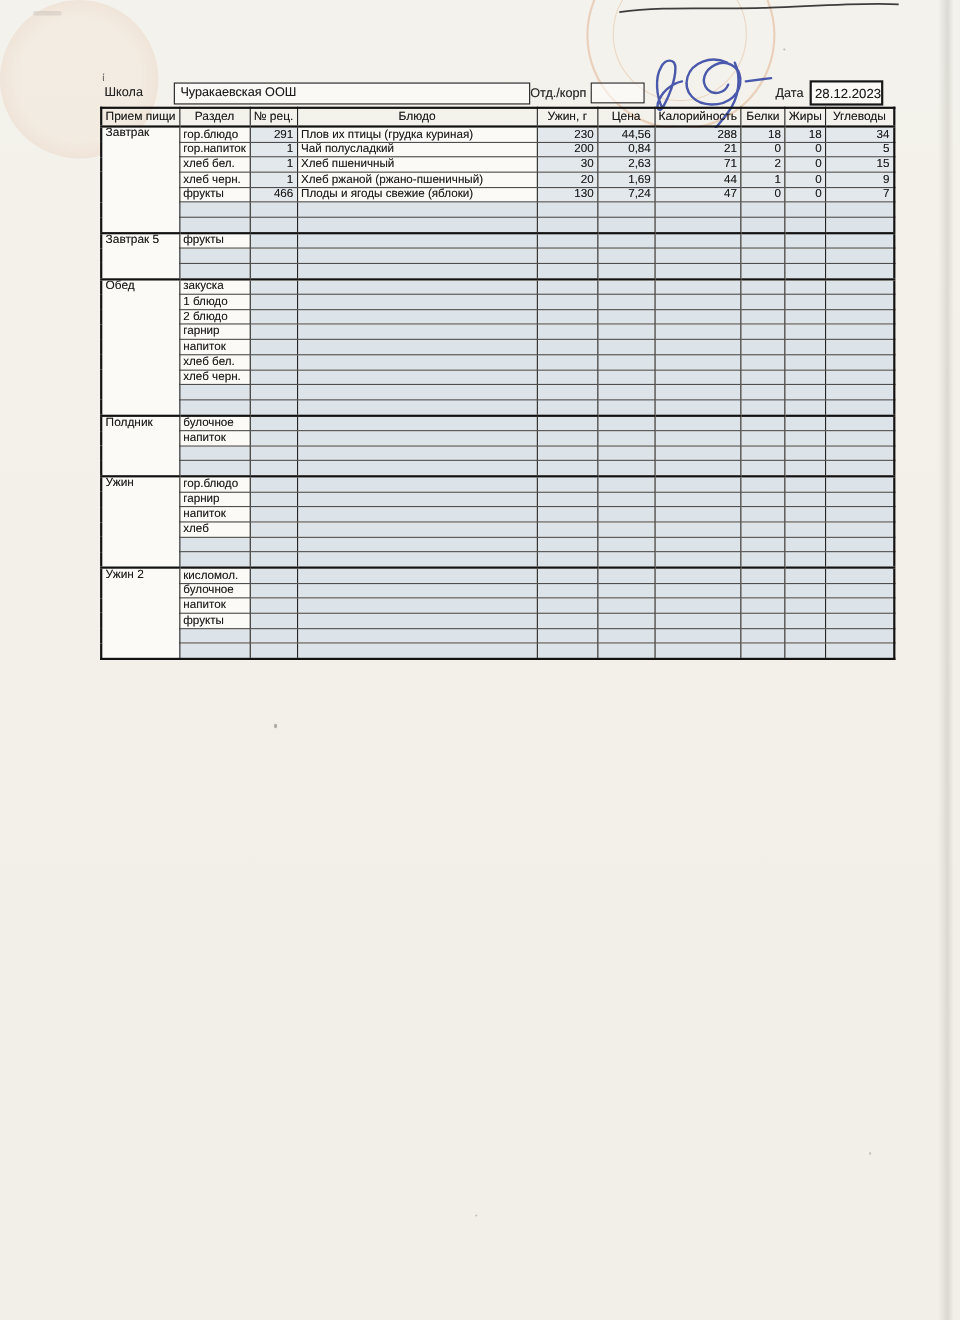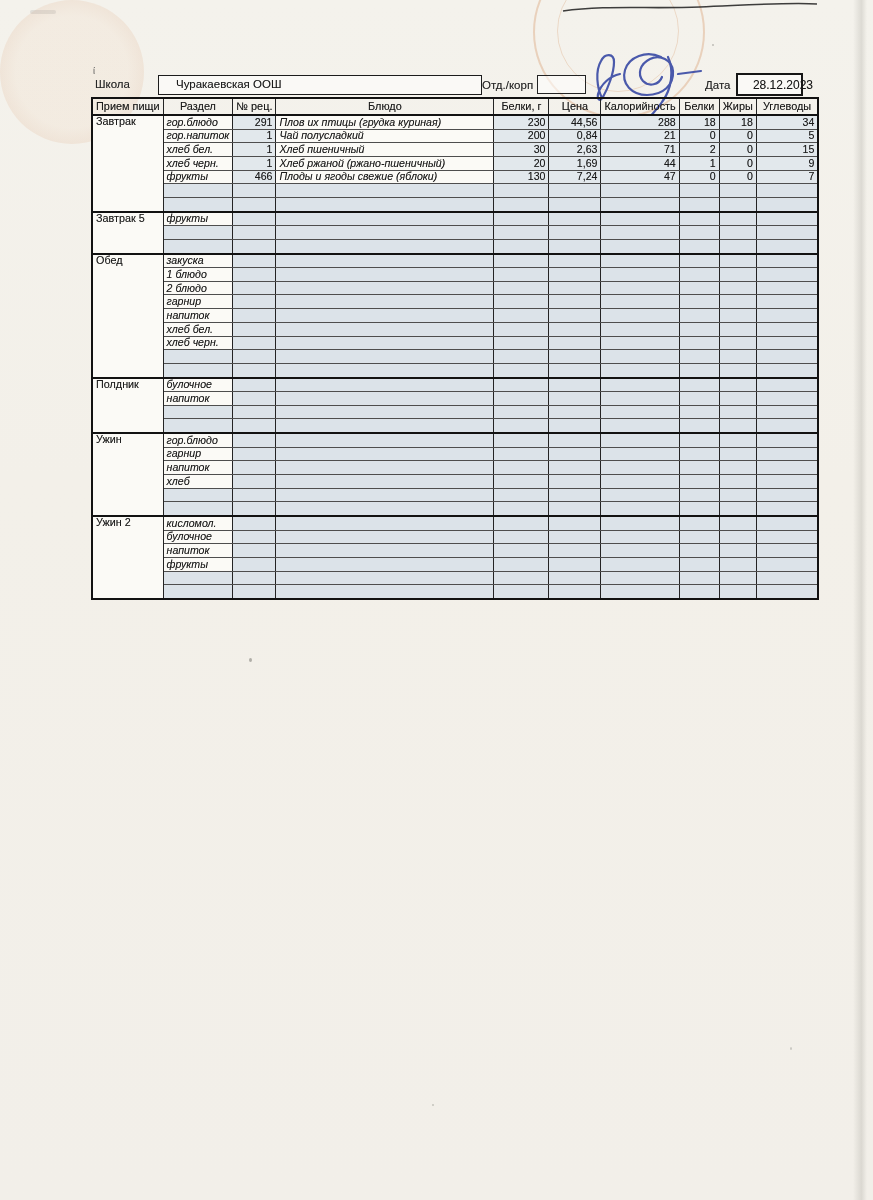--- a/index.html
+++ b/index.html
@@ -20,36 +20,36 @@
   .stamp-outer{left:533px;top:-54px;width:168px;height:168px;border:2.5px solid rgba(216,154,110,.38);}
   .stamp-inner{left:557px;top:-30px;width:120px;height:120px;border:1.8px solid rgba(216,154,110,.30);}
   .stamp-blush{left:545px;top:-42px;width:144px;height:144px;border-radius:50%;
     background:radial-gradient(circle,rgba(236,190,150,.12) 55%,rgba(216,154,110,.16) 72%,rgba(216,154,110,0) 78%);}
   
   .flabel{position:absolute;font-size:11.5px;color:#262626;text-shadow:0 0 .4px rgba(0,0,0,.35);}
   .fbox{position:absolute;background:rgba(255,255,255,.55);}
   .box-school{left:158px;top:75px;width:322px;height:18px;border:1.6px solid #1c1c1c;}
   .box-dept{left:537px;top:75px;width:47px;height:17px;border:1.5px solid #232323;}
   .box-date{left:736px;top:73px;width:63px;height:19px;border:2px solid #161616;}
-  .fval{position:absolute;left:5px;top:2px;font-size:11.5px;white-space:nowrap;text-shadow:0 0 .4px rgba(0,0,0,.35);margin-left:12px;}
+  .fval{position:absolute;left:5px;top:2px;font-size:11.5px;white-space:nowrap;text-shadow:0 0 .4px rgba(0,0,0,.35);}
   .box-date .fval{left:0;width:100%;text-align:right;top:3px;font-size:12px;}
   .tiny-mark{position:absolute;left:93px;top:66px;font-size:9px;color:#555;}
   
   table.menu{position:absolute;left:91px;top:97px;border-collapse:collapse;table-layout:fixed;
     border:2.2px solid #121212;font-size:10.6px;line-height:1.05;}
   table.menu td,table.menu th{
     border-top:1px solid #4e4e4e;border-bottom:1px solid #4e4e4e;
     border-left:1.7px solid #242424;border-right:1.7px solid #242424;
     padding:0 3px;height:12.6px;overflow:hidden;white-space:nowrap;
     font-weight:normal;text-shadow:0 0 .4px rgba(0,0,0,.4);}
   table.menu th{height:15px;text-align:center;font-size:10.9px;
     border-bottom:2.2px solid #121212;background:transparent;}
   tr.sec-start td{border-top:2.2px solid #121212;}
   td.meal-cell{vertical-align:top;background:#fbfaf6;padding-top:1.5px;font-size:10.8px;}
-  td.lab{background:#fbfaf6;font-style:italic;}
+  td.lab{background:#fbfaf6;}
   td.emp{background:#dce3e9;}
   td.numv{background:#e2e8ec;}
   td.r{text-align:right;}
   
   .sig{position:absolute;left:0;top:0;pointer-events:none;}
   .speck{position:absolute;border-radius:50%;background:#9a9892;}
 </style>
 </head>
 <body>
 
@@ -110,21 +110,21 @@
         <col style="width: 40px;">
         <col style="width: 36px;">
         <col style="width: 62px;">
       </colgroup>
       <thead>
         <tr>
           <th>Прием пищи</th>
           <th>Раздел</th>
           <th>№ рец.</th>
           <th>Блюдо</th>
-          <th>Белки, г</th>
+          <th>Ужин, г</th>
           <th>Цена</th>
           <th>Калорийность</th>
           <th>Белки</th>
           <th>Жиры</th>
           <th>Углеводы</th>
         </tr>
       </thead>
       <tbody>
         <tr class="sec-start" style="height: 13.7px;">
           <td rowspan="7" class="meal-cell">Завтрак</td>

